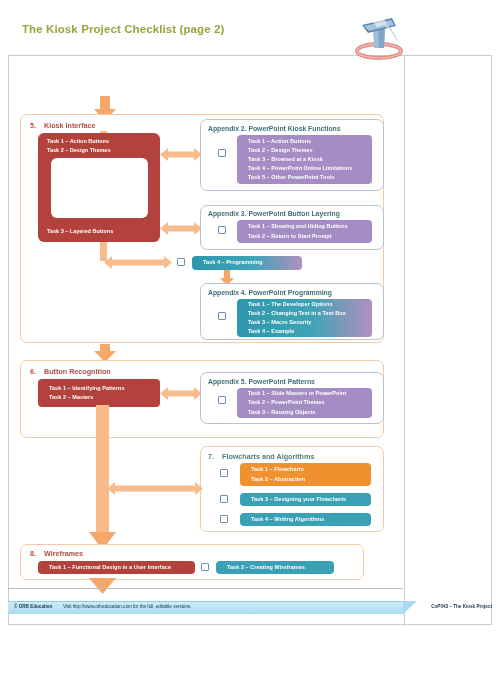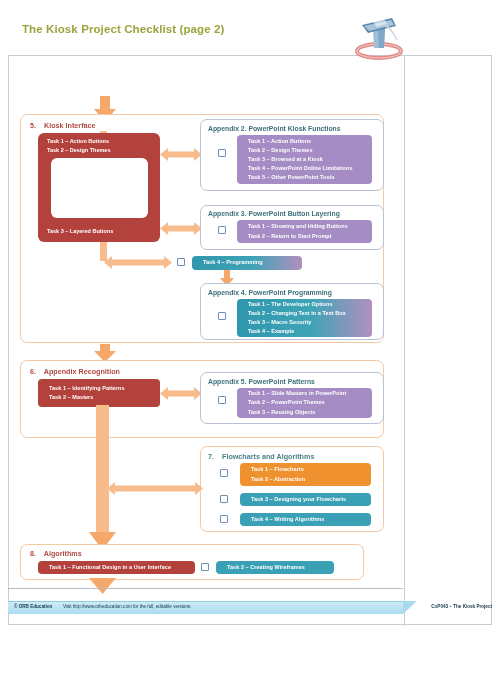--- a/index.html
+++ b/index.html
@@ -273,21 +273,21 @@
   </div>
 
   <svg class="arrow" style="left:94px; top:344px;" width="22" height="18">
     <polygon points="6,0 16,0 16,7 22,7 11,18 0,7 6,7" fill="#f5a86a"></polygon>
   </svg>
 
   <div class="panel" style="left:20px; top:360px; width:364px; height:78px;"></div>
   <div class="panel-title red" style="left:30px; top:367px;">
     <span>6.</span>
     <span style="display:inline-block;width:4px;"></span>
-    <span>Appendix Recognition</span>
+    <span>Button Recognition</span>
   </div>
 
   <div class="tbox red" style="left:38px; top:379px; width:122px; height:28px;">
     <div class="line">Task 1 – Identifying Patterns</div>
     <div class="line">Task 2 – Masters</div>
   </div>
 
   <svg class="arrow" style="left:160px; top:387px;" width="42" height="13">
     <polygon points="0,6.5 8,0 8,3.5 34,3.5 34,0 42,6.5 34,13 34,9.5 8,9.5 8,13" fill="#f8bb8b"></polygon>
   </svg>
@@ -330,21 +330,21 @@
 
   <div class="cbx" style="left:220px; top:515px;"></div>
   <div class="tbox teal" style="left:240px; top:513px; width:131px; height:13px;">
     <div class="line">Task 4 – Writing Algorithms</div>
   </div>
 
   <div class="panel" style="left:20px; top:544px; width:344px; height:36px;"></div>
   <div class="panel-title red" style="left:30px; top:549px;">
     <span>8.</span>
     <span style="display:inline-block;width:4px;"></span>
-    <span>Algorithms</span>
+    <span>Wireframes</span>
   </div>
   <div class="tbox red" style="left:38px; top:561px; width:157px; height:13px;">
     <div class="line">Task 1 – Functional Design in a User Interface</div>
   </div>
   <div class="cbx" style="left:201px; top:563px;"></div>
   <div class="tbox teal" style="left:216px; top:561px; width:118px; height:13px;">
     <div class="line">Task 2 – Creating Wireframes</div>
   </div>
 
   <svg class="arrow" style="left:89px; top:578px;" width="27" height="16">

